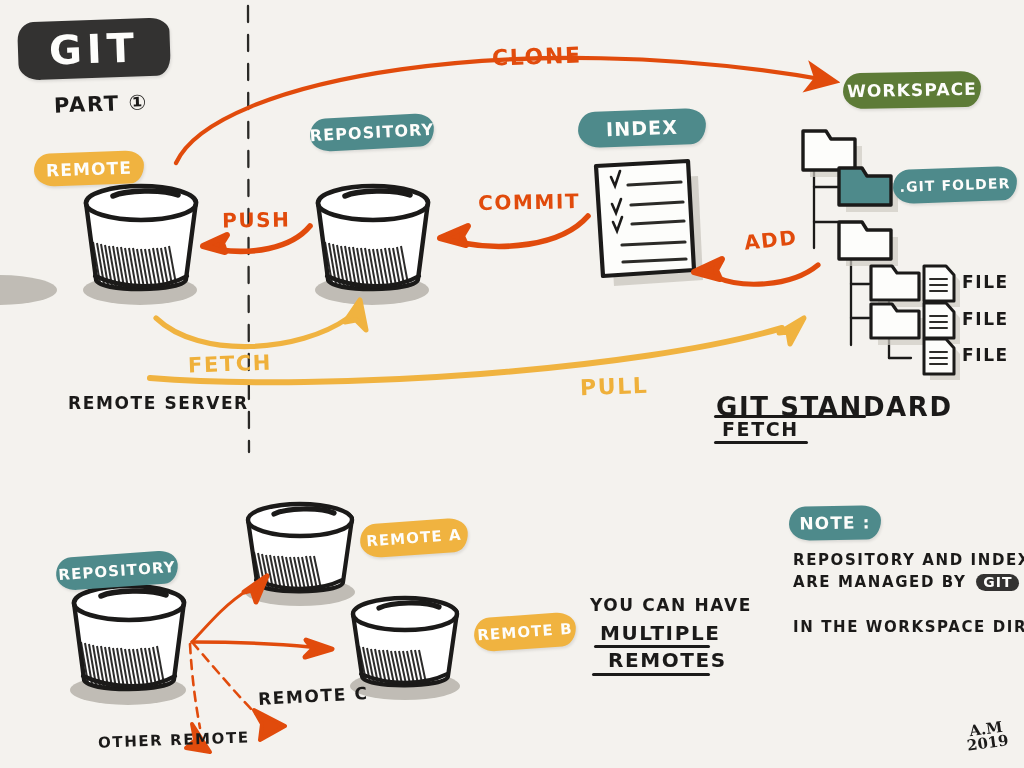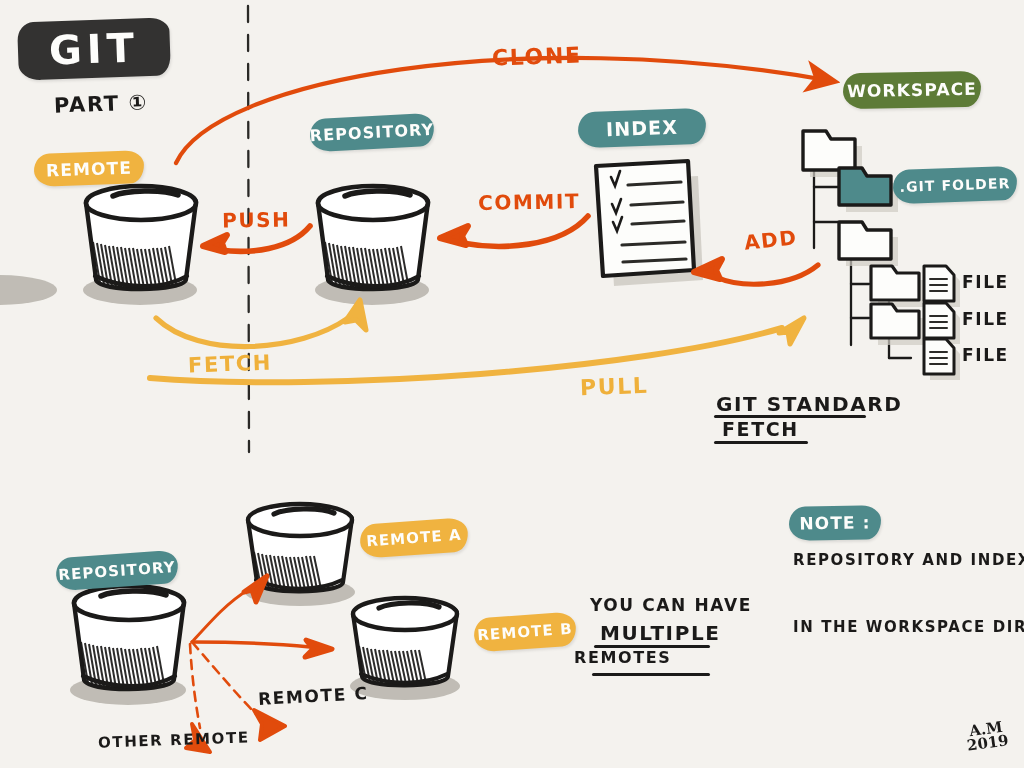--- a/index.html
+++ b/index.html
@@ -411,22 +411,23 @@
   <div class="lbl hand-orange" style="left:222px; top:208px; font-size:20px; transform:rotate(-1deg);">PUSH</div>
 
   <div class="lbl hand-orange" style="left:478px; top:190px; font-size:20px; transform:rotate(-1deg);">COMMIT</div>
 
   <div class="lbl hand-orange" style="left:744px; top:228px; font-size:20px; transform:rotate(-6deg);">ADD</div>
 
   <div class="lbl hand-amber" style="left:188px; top:352px; font-size:21px; transform:rotate(-2deg);">FETCH</div>
 
   <div class="lbl hand-amber" style="left:580px; top:374px; font-size:22px; transform:rotate(-2deg);">PULL</div>
 
-
-  <div class="lbl hand" style="left:716px; top:392px; font-size:20px;">GIT STANDARD</div>
+  <div class="lbl hand" style="left:68px; top:393px; font-size:17px;">REMOTE SERVER</div>
+
+  <div class="lbl hand" style="left:716px; top:392px; font-size:26px;">GIT STANDARD</div>
   <div class="underline-1" style="left:714px; top:415px; width:152px;"></div>
   <div class="lbl hand" style="left:722px; top:418px; font-size:19px;">FETCH</div>
   <div class="underline-2" style="left:714px; top:441px; width:94px;"></div>
 
   <div class="lbl hand" style="left:962px; top:272px; font-size:17px;">FILE</div>
   <div class="lbl hand" style="left:962px; top:309px; font-size:17px;">FILE</div>
   <div class="lbl hand" style="left:962px; top:345px; font-size:17px;">FILE</div>
 
   <div class="badge badge-teal" style="left:56px; top:554px; width:122px; height:33px; font-size:15px; transform:rotate(-4deg);">
     <span>REPOSITORY</span>
@@ -440,27 +441,31 @@
     <span>REMOTE B</span>
   </div>
 
   <div class="lbl hand" style="left:258px; top:686px; font-size:17px; transform:rotate(-3deg);">REMOTE C</div>
 
   <div class="lbl hand" style="left:98px; top:731px; font-size:15px; transform:rotate(-2deg);">OTHER REMOTE</div>
 
   <div class="lbl hand" style="left:590px; top:595px; font-size:17px;">YOU CAN HAVE</div>
   <div class="lbl hand" style="left:600px; top:621px; font-size:20px;">MULTIPLE</div>
   <div class="underline-1" style="left:594px; top:645px; width:116px;"></div>
-  <div class="lbl hand" style="left:574px; top:648px; font-size:16px;">REMOTES</div>
+  <div class="lbl hand" style="left:608px; top:648px; font-size:20px;">REMOTES</div>
   <div class="underline-2" style="left:592px; top:673px; width:118px;"></div>
 
   <div class="badge badge-teal" style="left:789px; top:506px; width:92px; height:34px; font-size:17px; transform:rotate(-1deg);">
     <span>NOTE :</span>
   </div>
   <div class="note-line hand" style="left:793px; top:551px; font-size:15px;">REPOSITORY AND INDEX</div>
+  <div class="note-line" style="left:793px; top:573px; font-size:15px;">
+    <span class="hand" style="font-size:15px;">ARE MANAGED BY</span>
+    <span class="git-inline" style="font-size:14px; margin-left:5px;">GIT</span>
+  </div>
   <div class="note-line hand" style="left:793px; top:618px; font-size:15px;">IN THE WORKSPACE DIRECTORY</div>
 
   <div class="sig" style="left:966px; top:722px; font-size:15px;">
     <div>A.M</div>
     <div>2019</div>
   </div>
 
 </div>
 
 </body></html>

